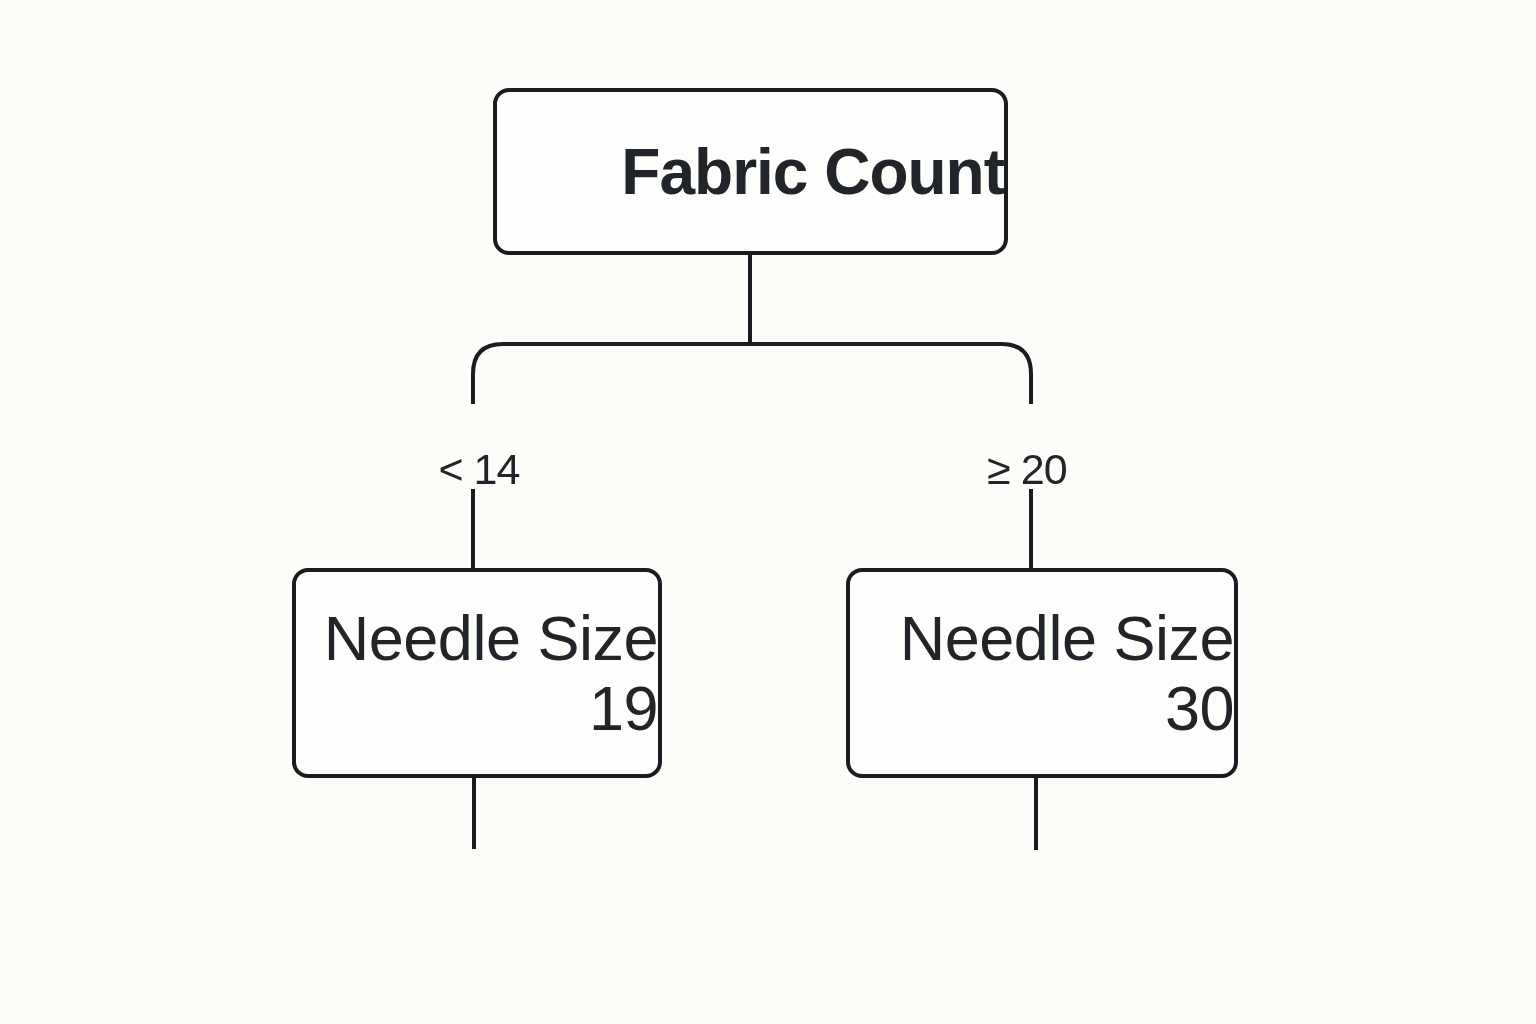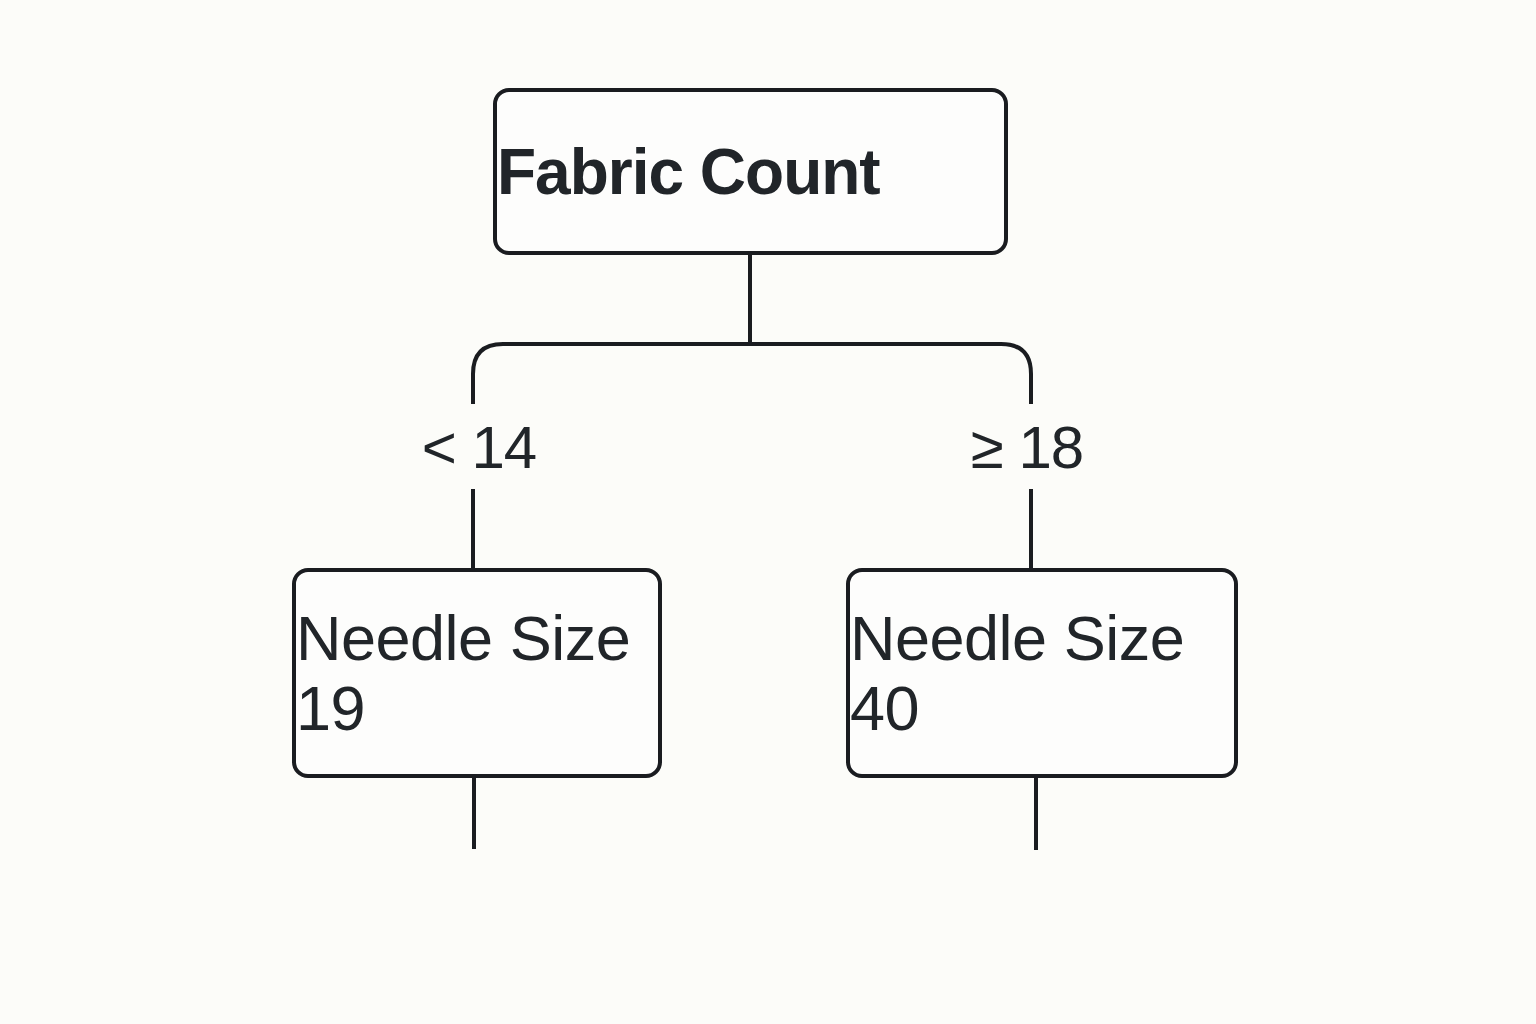--- a/index.html
+++ b/index.html
@@ -32,21 +32,21 @@
     stroke-width: 4px;
     stroke-linecap: butt;
   }
   .node {
     position: absolute;
     background: var(--node-fill);
     border: 4px solid var(--line);
     border-radius: 16px;
     display: flex;
     flex-direction: column;
-    align-items: flex-start;
+    align-items: flex-end;
     justify-content: center;
     text-align: center;
   }
   .node.root {
     left: 493px; top: 88px;
     width: 515px; height: 167px;
     font-size: 64px;
     font-weight: 600;
     letter-spacing: -1px;
   }
@@ -54,24 +54,25 @@
     font-size: 63px;
     font-weight: 500;
     letter-spacing: -0.5px;
     line-height: 70px;
   }
   .node.leaf.left  { left: 292px; top: 568px; width: 370px; height: 210px; }
   .node.leaf.right { left: 846px; top: 568px; width: 392px; height: 210px; }
   .edge-label {
     position: absolute;
     transform: translate(-50%, -50%);
-    font-size: 60px;
+    font-size: 43px;
     font-weight: 500;
     letter-spacing: -1px;
     white-space: nowrap;
+    margin-top: 22px;
   }
   .edge-label.left  { left: 479px;  top: 447px; }
   .edge-label.right { left: 1027px; top: 447px; }
 </style>
 </head>
 <body>
 
 <div class="stage">
 
   <svg class="connectors" viewBox="0 0 1536 1024" aria-hidden="true">
@@ -82,25 +83,25 @@
     <path d="M474 777 V849"></path>
     <path d="M1036 777 V850"></path>
   </svg>
 
   <div class="node root">
     <span>Fabric Count</span>
   </div>
 
   <div class="edge-label left">&lt; 14</div>
 
-  <div class="edge-label right">≥ 18</div>
+  <div class="edge-label right">≥ 20</div>
 
   <div class="node leaf left">
     <div>Needle Size</div>
     <div>19</div>
   </div>
 
   <div class="node leaf right">
     <div>Needle Size</div>
-    <div>40</div>
+    <div>30</div>
   </div>
 
 </div>
 
 </body></html>

